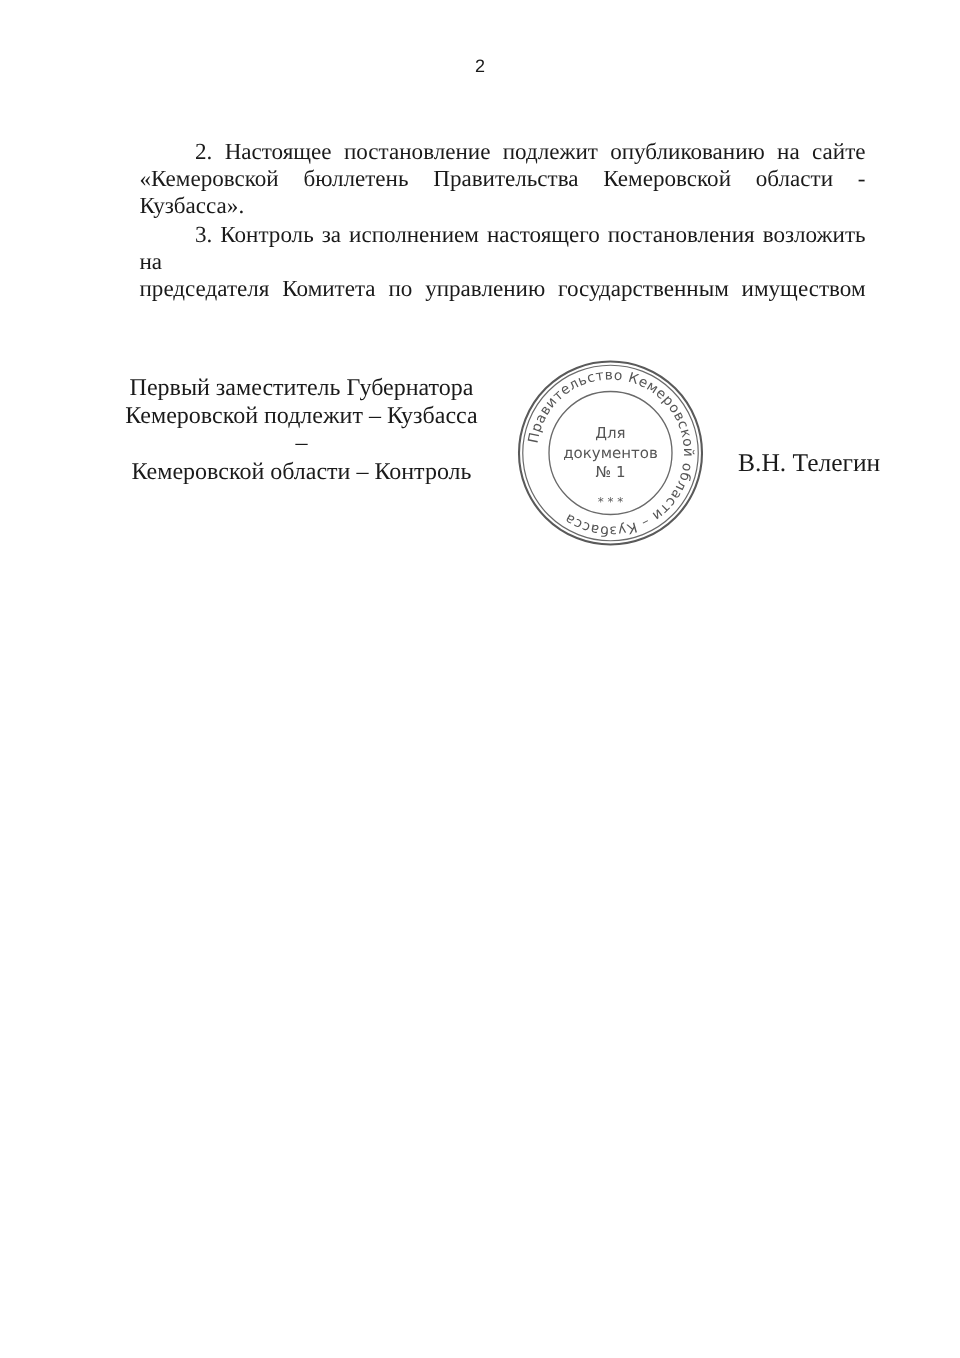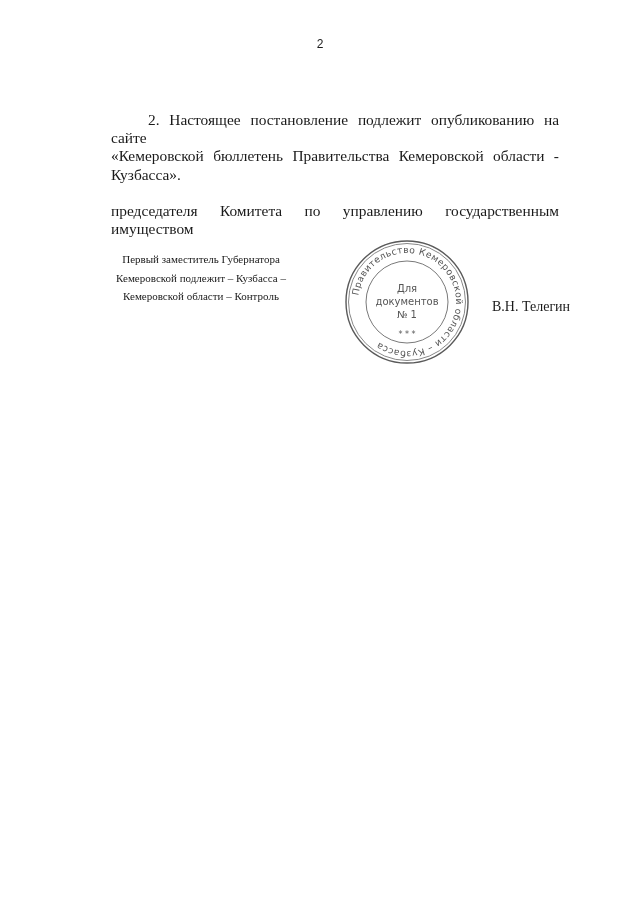--- a/index.html
+++ b/index.html
@@ -2,40 +2,41 @@
 <html><head>
 <meta charset="utf-8">
 <style>
   html, body { margin: 0; padding: 0; background: #ffffff; }
   body { width: 640px; height: 905px; position: relative; overflow: hidden;
          font-family: "Liberation Serif", serif; color: #1a1a1a; }
   .page-number { position: absolute; top: 37px; left: 0; width: 640px; text-align: center;
                  font-family: "Liberation Sans", sans-serif; font-size: 12px; }
   .body-text { position: absolute; top: 93px; left: 93px; width: 484px; font-size: 15.4px;
                line-height: 18.2px; }
-  .para { margin: 18px; text-align: justify; text-align-last: left; }
+  .para { margin: 0; text-align: justify; text-align-last: left; }
   .para .indent { display: inline-block; width: 37px; }
   .just-line { display: block; text-align: justify; text-align-last: justify; }
   .sig-left { position: absolute; top: 250px; left: 80px; width: 242px; text-align: center;
-              font-size: 11px; line-height: 18.6px; }
-  .sig-name { position: absolute; top: 299px; left: 492px; font-size: 14px; white-space: nowrap; }
+              font-size: 16px; line-height: 18.6px; }
+  .sig-name { position: absolute; top: 299px; left: 492px; font-size: 17px; white-space: nowrap; }
   .seal { position: absolute; left: 343px; top: 238px; width: 128px; height: 128px; }
 </style>
 </head>
 <body>
 
 <div class="page-number">2</div>
 
 <div class="body-text">
   <p class="para">
     <span class="just-line"><span class="indent"></span><span>2. Настоящее постановление подлежит опубликованию на сайте</span></span>
     <span class="just-line">«Кемеровской бюллетень Правительства Кемеровской области -</span>
     <span style="display:block">Кузбасса».</span>
   </p>
   <p class="para">
+    <span class="just-line"><span class="indent"></span><span>3. Контроль за исполнением настоящего постановления возложить на</span></span>
     <span class="just-line">председателя Комитета по управлению государственным имуществом</span>
   </p>
 </div>
 
 <div class="sig-left">
   <div>Первый заместитель Губернатора</div>
   <div>Кемеровской подлежит – Кузбасса –</div>
   <div>Кемеровской области – Контроль</div>
 </div>
 

